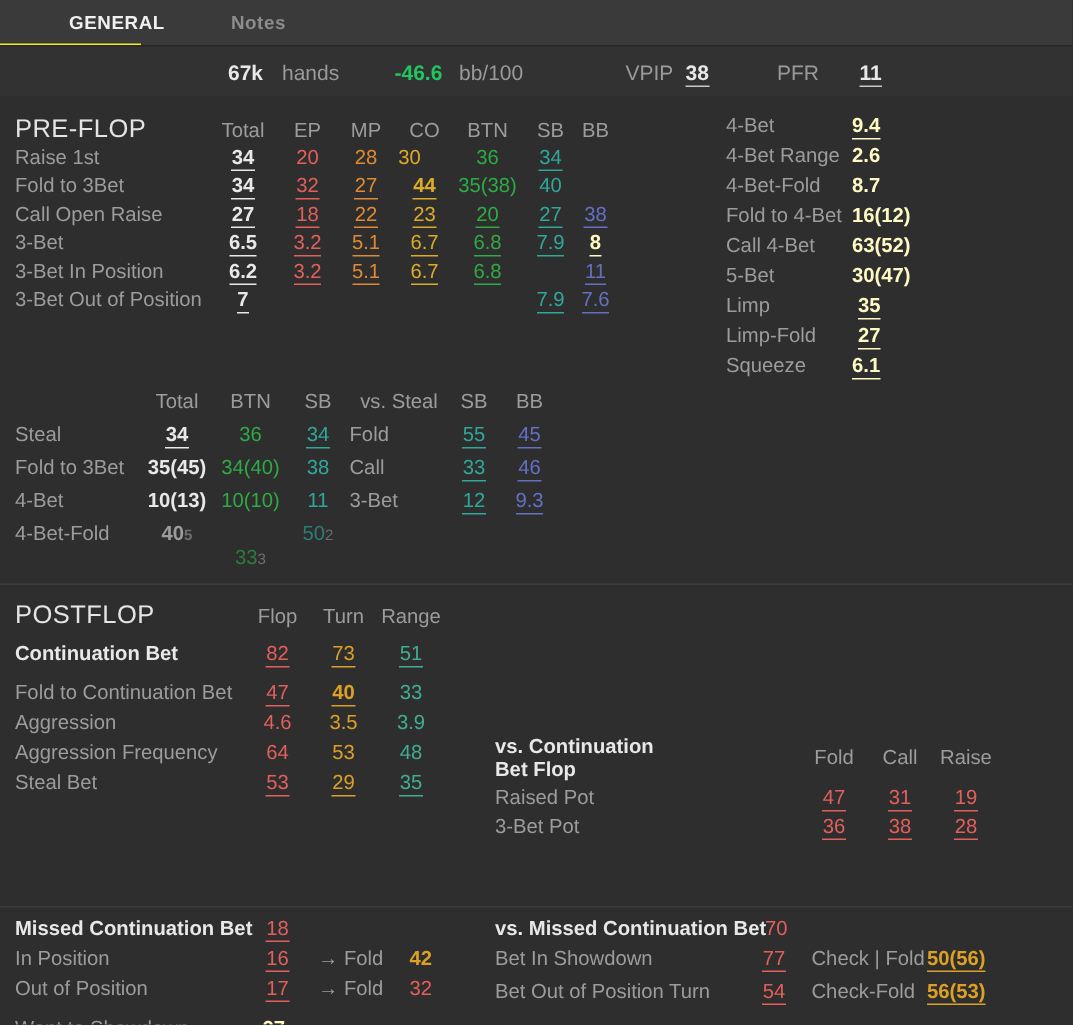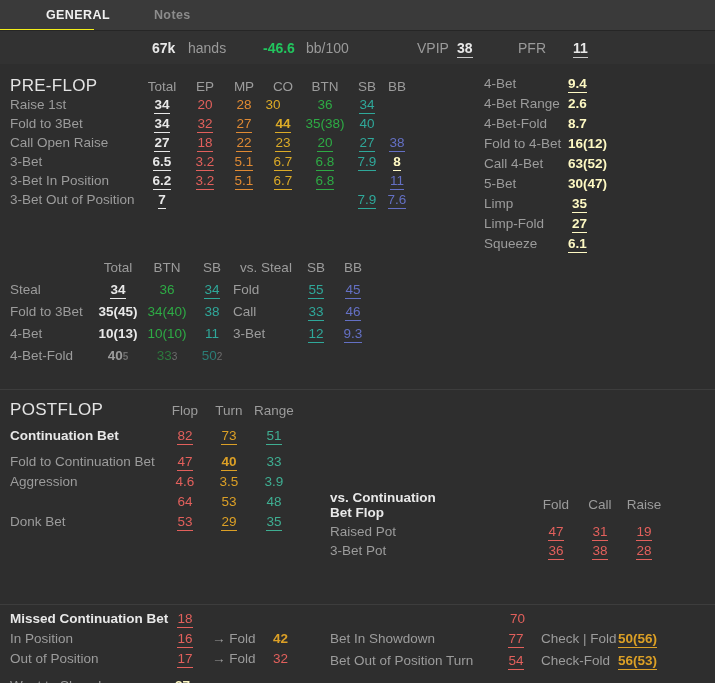--- a/index.html
+++ b/index.html
@@ -233,21 +233,21 @@
   <div class="cell c-btn" style="left:144px; top:240px; width:46px">34(40)</div>
   <div class="cell c-sb" style="left:190px; top:240px; width:44px">38</div>
 
   <div class="lbl" style="left:10px; top:262px">4-Bet</div>
   <div class="cell c-total" style="left:90px;  top:262px; width:56px">10(13)</div>
   <div class="cell c-btn" style="left:144px; top:262px; width:46px">10(10)</div>
   <div class="cell c-sb" style="left:190px; top:262px; width:44px">11</div>
 
   <div class="lbl" style="left:10px; top:284px">4-Bet-Fold</div>
   <div class="cell c-grey" style="left:90px;  top:284px; width:56px; font-weight:bold"><span>40</span><span class="sub">5</span></div>
-  <div class="cell" style="left:144px; top:284px; width:46px; color:#2c7a3d"><span>33</span><span class="sub">3</span></div>
+  <div class="cell" style="left:144px; top:300px; width:46px; color:#2c7a3d"><span>33</span><span class="sub">3</span></div>
   <div class="cell" style="left:190px; top:284px; width:44px; color:#2b7d76"><span>50</span><span class="sub">2</span></div>
 
   <div class="lbl" style="left:233px; top:218px">Fold</div>
   <div class="cell c-sb" style="left:297px; top:218px; width:38px"><span class="u">55</span></div>
   <div class="cell c-bb" style="left:333px; top:218px; width:40px"><span class="u">45</span></div>
 
   <div class="lbl" style="left:233px; top:240px">Call</div>
   <div class="cell c-sb" style="left:297px; top:240px; width:38px"><span class="u">33</span></div>
   <div class="cell c-bb" style="left:333px; top:240px; width:40px"><span class="u">46</span></div>
 
@@ -271,25 +271,26 @@
   <div class="lbl" style="left:10px; top:390px">Fold to Continuation Bet</div>
   <div class="cell c-flop" style="left:162px; top:390px; width:46px"><span class="u">47</span></div>
   <div class="cell c-turn" style="left:205px; top:390px; width:48px"><span class="u" style="font-weight:bold">40</span></div>
   <div class="cell c-river" style="left:249px; top:390px; width:50px">33</div>
 
   <div class="lbl" style="left:10px; top:410px">Aggression</div>
   <div class="cell c-flop" style="left:162px; top:410px; width:46px">4.6</div>
   <div class="cell c-turn" style="left:205px; top:410px; width:48px">3.5</div>
   <div class="cell c-river" style="left:249px; top:410px; width:50px">3.9</div>
 
+  <div class="lbl" style="left:10px; top:430px">Aggression Frequency</div>
   <div class="cell c-flop" style="left:162px; top:430px; width:46px">64</div>
   <div class="cell c-turn" style="left:205px; top:430px; width:48px">53</div>
   <div class="cell c-river" style="left:249px; top:430px; width:50px">48</div>
 
-  <div class="lbl" style="left:10px; top:450px">Donk Bet</div>
+  <div class="lbl" style="left:10px; top:450px">Steal Bet</div>
   <div class="cell c-flop" style="left:162px; top:450px; width:46px"><span class="u">53</span></div>
   <div class="cell c-turn" style="left:205px; top:450px; width:48px"><span class="u">29</span></div>
   <div class="cell c-river" style="left:249px; top:450px; width:50px"><span class="u">35</span></div>
 
   <div class="lbl bold" style="left:330px; top:426px">vs. Continuation</div>
   <div class="lbl bold" style="left:330px; top:441px">Bet Flop</div>
 
   <div class="hdr" style="left:533px; top:433px; width:46px">Fold</div>
   <div class="hdr" style="left:578px; top:433px; width:44px">Call</div>
   <div class="hdr" style="left:618px; top:433px; width:52px">Raise</div>
@@ -312,20 +313,21 @@
   <div class="lbl" style="left:10px; top:567px">In Position</div>
   <div class="cell c-flop" style="left:162px; top:567px; width:46px"><span class="u">16</span></div>
   <div class="cell c-grey l" style="left:212px; top:567px">→ Fold</div>
   <div class="cell c-turn l" style="left:273px; top:567px; font-weight:bold">42</div>
 
   <div class="lbl" style="left:10px; top:587px">Out of Position</div>
   <div class="cell c-flop" style="left:162px; top:587px; width:46px"><span class="u">17</span></div>
   <div class="cell c-grey l" style="left:212px; top:587px">→ Fold</div>
   <div class="cell c-flop l" style="left:273px; top:587px">32</div>
 
+  <div class="lbl bold" style="left:330px; top:547px">vs. Missed Continuation Bet</div>
   <div class="cell c-flop l" style="left:510px; top:547px">70</div>
 
   <div class="lbl" style="left:330px; top:567px">Bet In Showdown</div>
   <div class="cell c-flop" style="left:497px; top:567px; width:38px"><span class="u">77</span></div>
   <div class="cell c-grey l" style="left:541px; top:567px">Check | Fold</div>
   <div class="cell c-turn l" style="left:618px; top:567px; font-weight:bold"><span class="u">50(56)</span></div>
 
   <div class="lbl" style="left:330px; top:589px">Bet Out of Position Turn</div>
   <div class="cell c-flop" style="left:497px; top:589px; width:38px"><span class="u">54</span></div>
   <div class="cell c-grey l" style="left:541px; top:589px">Check-Fold</div>

